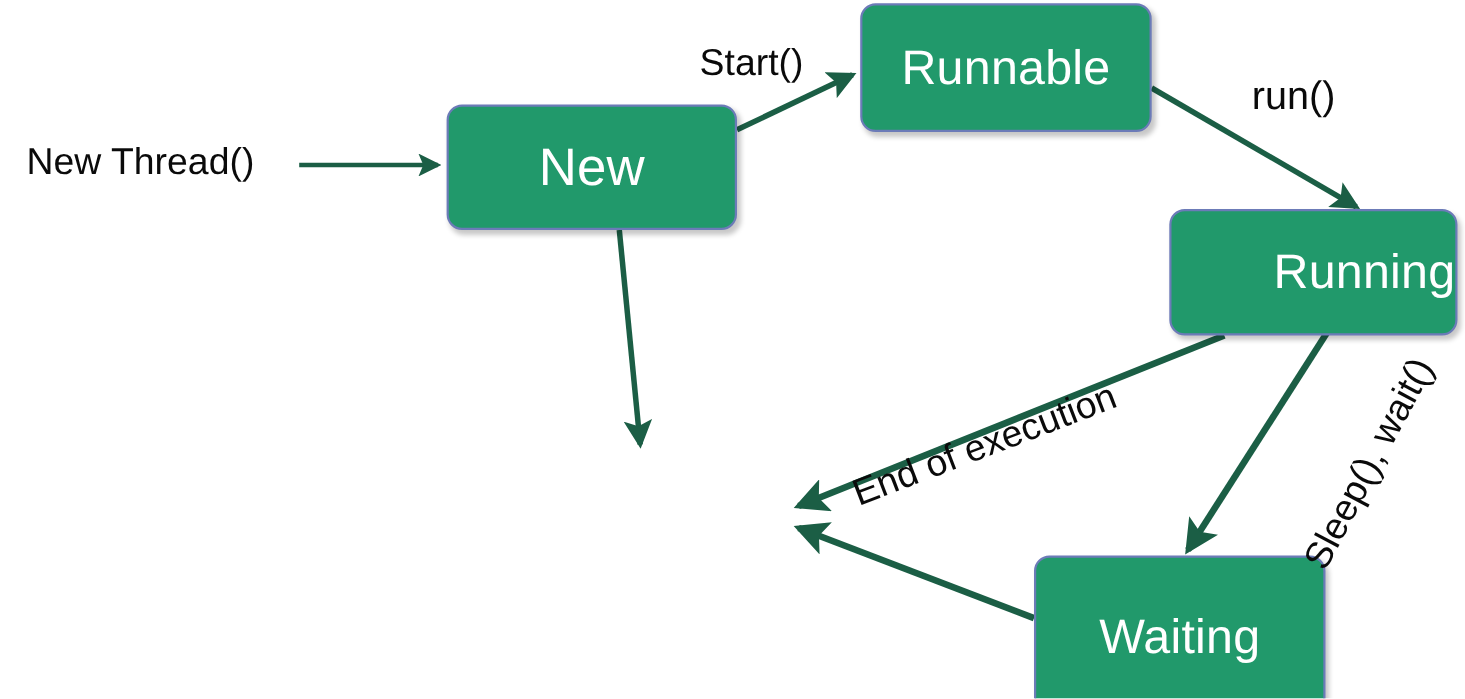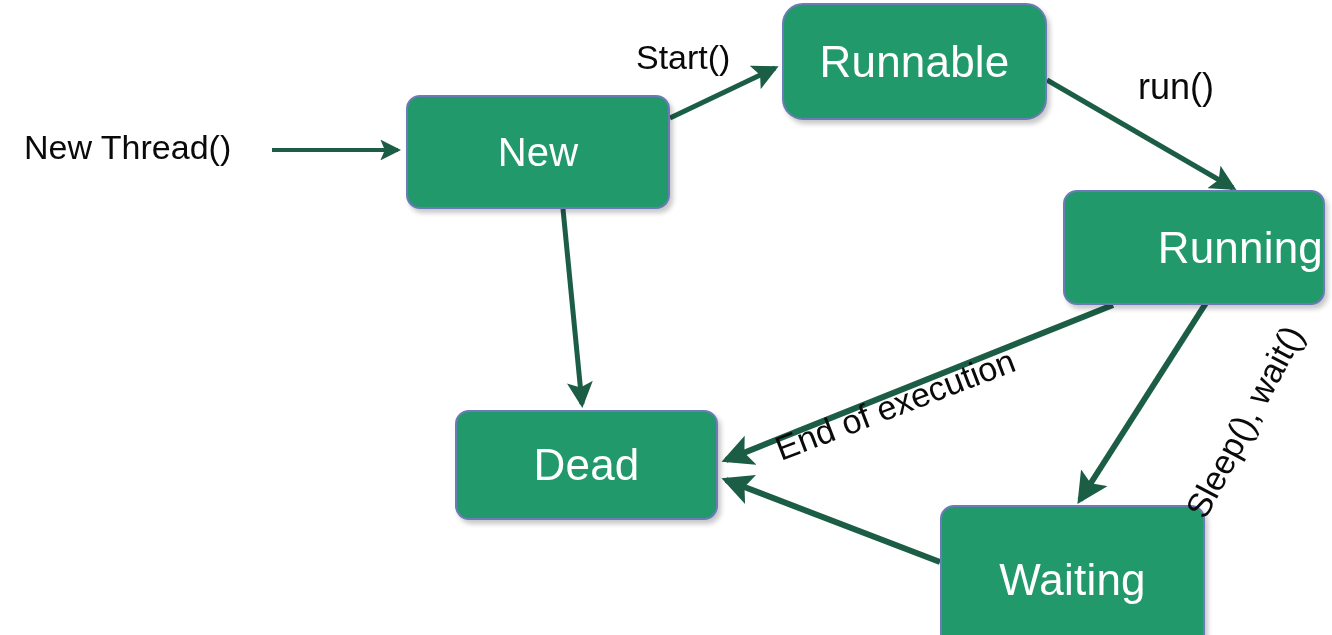--- a/index.html
+++ b/index.html
@@ -81,39 +81,36 @@
 
     <g>
       <line x1="940" y1="562" x2="726" y2="480" stroke="#1B5E45" stroke-width="6" marker-end="url(#arrowhead)"></line>
     </g>
 
     <g>
       <line x1="563" y1="209" x2="582" y2="404" stroke="#1B5E45" stroke-width="5" marker-end="url(#arrowhead)"></line>
     </g>
   </svg>
 
-  <div class="node" id="node-new" style="left:406px; top:95px; width:264px; height:114px; font-size:40px;">
+  <div class="node" id="node-new" style="left:406px; top:95px; width:264px; height:114px; font-size:48px;">
     <span>New</span>
   </div>
 
-  <div class="node" id="node-runnable" style="left:782px; top:3px; width:265px; height:117px; font-size:44px;border-radius:21px;">
+  <div class="node" id="node-runnable" style="left:782px; top:3px; width:265px; height:117px; font-size:44px;">
     <span>Runnable</span>
   </div>
 
   <div class="node" id="node-running" style="left:1063px; top:190px; width:262px; height:115px; font-size:44px;justify-content:flex-end;">
     <span>Running</span>
   </div>
 
   <div class="node" id="node-waiting" style="left:940px; top:505px; width:265px; height:149px; font-size:44px;">
     <span>Waiting</span>
   </div>
 
-  <div class="node" id="node-dead" style="left:455px; top:410px; width:263px; height:110px; font-size:44px;">
-    <span>Dead</span>
-  </div>
 
   <div class="edge-label" style="left:24px; top:128px; font-size:34px;">New Thread()</div>
 
   <div class="edge-label" style="left:636px; top:38px; font-size:34px;">Start()</div>
 
   <div class="edge-label" style="left:1138px; top:66px; font-size:36px;">run()</div>
 
   <div class="edge-label" style="left:770px; top:432px; font-size:34px; transform: rotate(-21deg);">End of execution</div>
 
   <div class="edge-label" style="left:1178px; top:506px; font-size:34px; transform: rotate(-62deg);">Sleep(), wait()</div>

